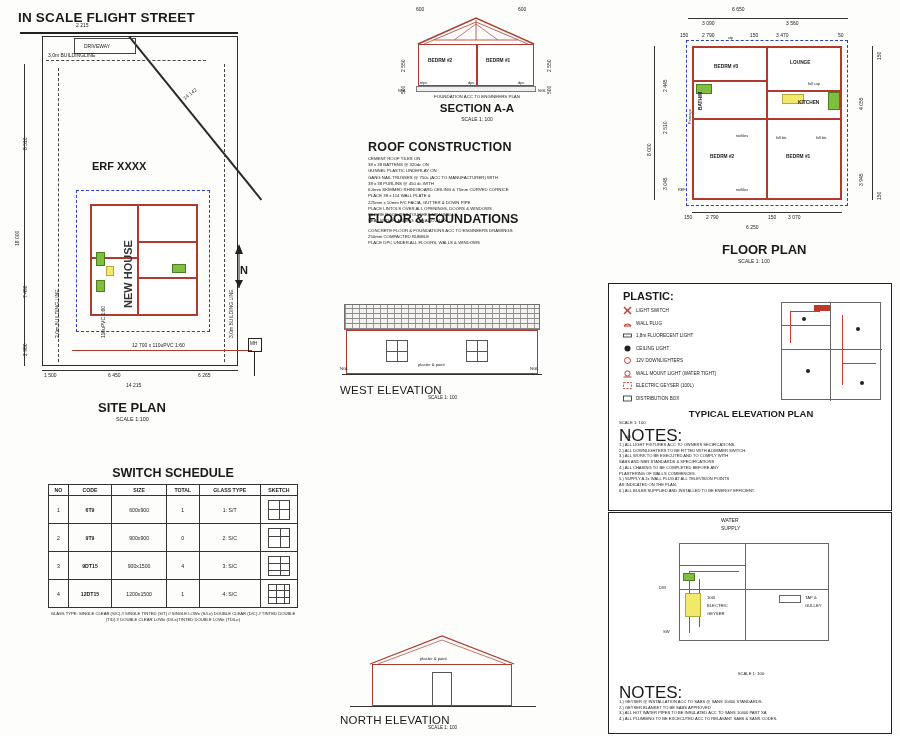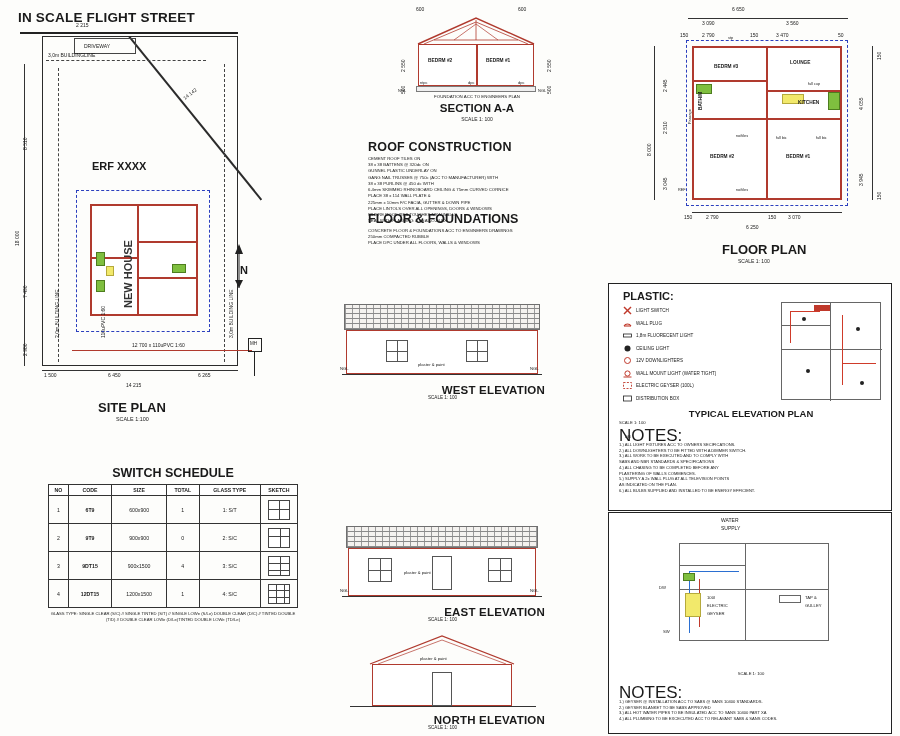--- a/index.html
+++ b/index.html
@@ -60,21 +60,21 @@
   
   #roof-spec { left:368px; top:140px; width:215px; }
   #roof-spec h2 { margin:0; font-size:12.5px; font-weight:bold; letter-spacing:.2px; }
   #roof-spec .lines { font-size:4.3px; line-height:1.45; margin-top:2px; }
   #floor-spec { left:368px; top:212px; width:215px; }
   #floor-spec h2 { margin:0; font-size:12.5px; font-weight:bold; }
   #floor-spec .lines { font-size:4.3px; line-height:1.45; margin-top:2px; }
 
   
   .elev { position:absolute; width:205px; }
-  .elev-title { font-size:11.5px; font-weight:bold; text-align:right; letter-spacing:.2px; }
+  .elev-title { font-size:11.5px; font-weight:normal; text-align:left; letter-spacing:.2px; }
   .elev-scale { font-size:4.6px; text-align:center; margin-top:-1px; }
   .ngl { font-size:4.2px; }
   .brickband {
     position:absolute; background:#f4f2ef;
     background-image:
       repeating-linear-gradient(0deg, #8a8a8a 0 1px, transparent 1px 5px),
       repeating-linear-gradient(90deg, #9a9a9a 0 1px, transparent 1px 7px);
     border:1px solid #6f6f6f;
   }
   .wallface { position:absolute; background:#fff; border:1px solid #b03a2e; }
@@ -344,41 +344,20 @@
       <div class="lbl-pp" style="left:78px; top:62px;">plaster &amp; paint</div>
       <div class="abs" style="left:2px; top:74px; width:200px; height:1px; background:#333;"></div>
       <div class="abs ngl" style="left:0px; top:66px;">NGL</div>
       <div class="abs ngl" style="left:190px; top:66px;">NGL</div>
     </div>
     <div class="elev-title" style="margin-top:84px;">WEST ELEVATION</div>
     <div class="elev-scale">SCALE 1: 100</div>
   </div>
 
 
-  <div class="elev" style="left:340px; top:522px;">
-    <div class="abs" style="left:0; top:0; width:205px; height:82px;">
-      <div class="brickband" style="left:6px; top:4px; width:192px; height:22px;"></div>
-      <div class="wallface" style="left:8px; top:26px; width:188px; height:48px;"></div>
-      <div class="win" style="left:28px; top:36px; width:24px; height:24px;">
-        <i style="left:0; top:11px; width:100%; height:1px;"></i>
-          <i style="left:11px; top:0; width:1px; height:100%;"></i>
-      </div>
-      <div class="door" style="left:92px; top:34px; width:20px; height:34px;"></div>
-      <div class="win" style="left:148px; top:36px; width:24px; height:24px;">
-        <i style="left:0; top:11px; width:100%; height:1px;"></i>
-          <i style="left:11px; top:0; width:1px; height:100%;"></i>
-      </div>
-      <div class="lbl-pp" style="left:64px; top:48px;">plaster &amp; paint</div>
-      <div class="abs" style="left:2px; top:74px; width:200px; height:1px; background:#333;"></div>
-      <div class="abs ngl" style="left:0px; top:66px;">NGL</div>
-      <div class="abs ngl" style="left:190px; top:66px;">NGL</div>
-    </div>
-    <div class="elev-title" style="margin-top:84px;">EAST ELEVATION</div>
-    <div class="elev-scale">SCALE 1: 100</div>
-  </div>
 
   <div class="elev" style="left:340px; top:632px;">
     <div class="abs" style="left:0; top:0; width:205px; height:82px;">
       <svg width="205" height="34" viewBox="0 0 205 34" style="position:absolute;left:0;top:0;">
         <polyline points="30,32 102,4 174,32" fill="none" stroke="#b03a2e" stroke-width="1.2"></polyline>
         <polyline points="38,32 102,8 166,32" fill="none" stroke="#b03a2e" stroke-width="0.7"></polyline>
       </svg>
       <div class="wallface" style="left:32px; top:32px; width:140px; height:42px;"></div>
       <div class="door" style="left:92px; top:40px; width:20px; height:34px;"></div>
       <div class="lbl-pp" style="left:80px; top:24px;">plaster &amp; paint</div>

